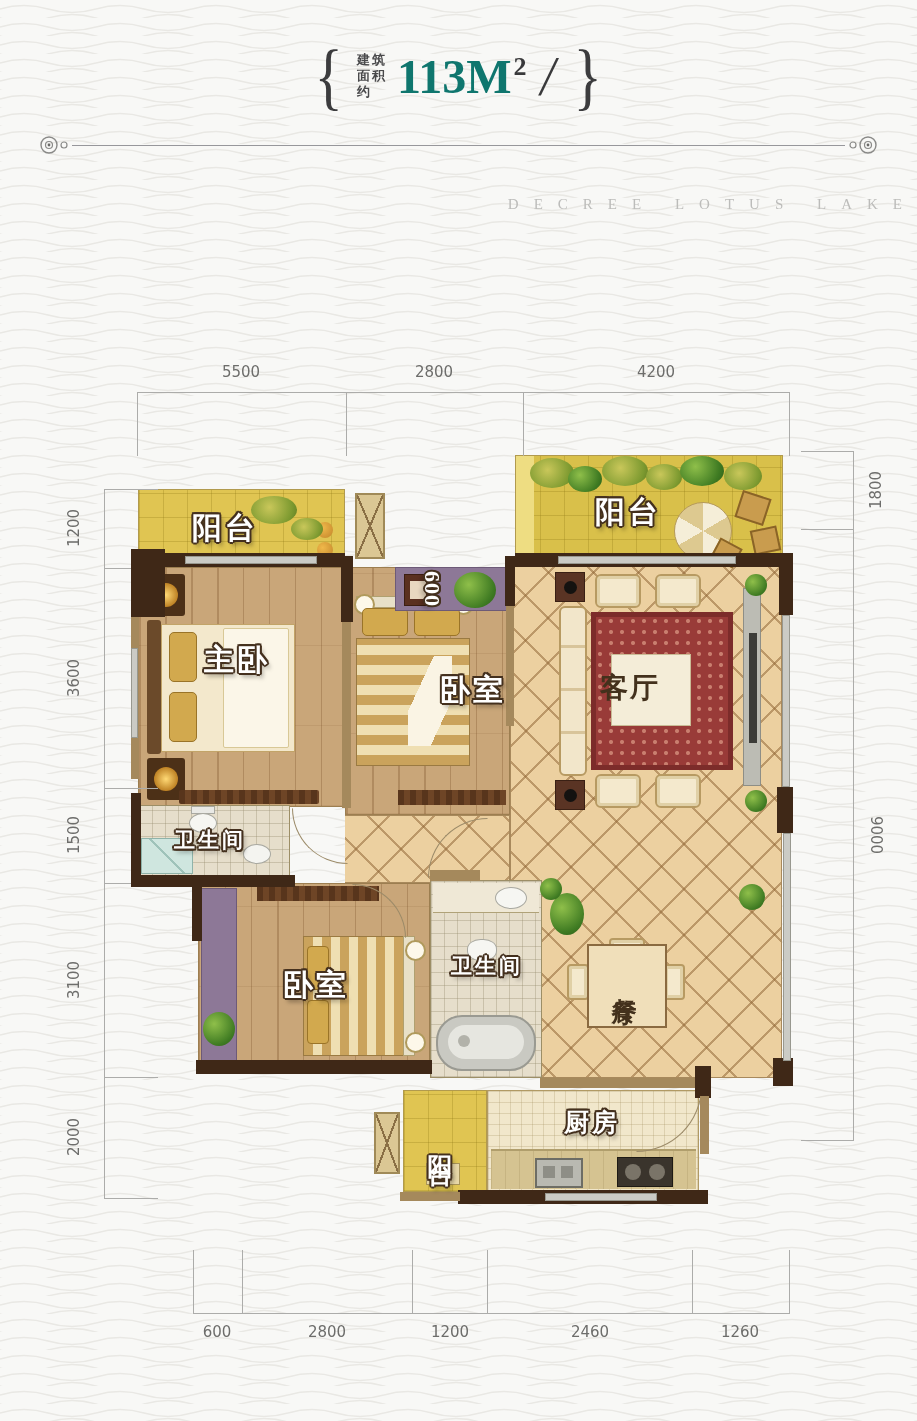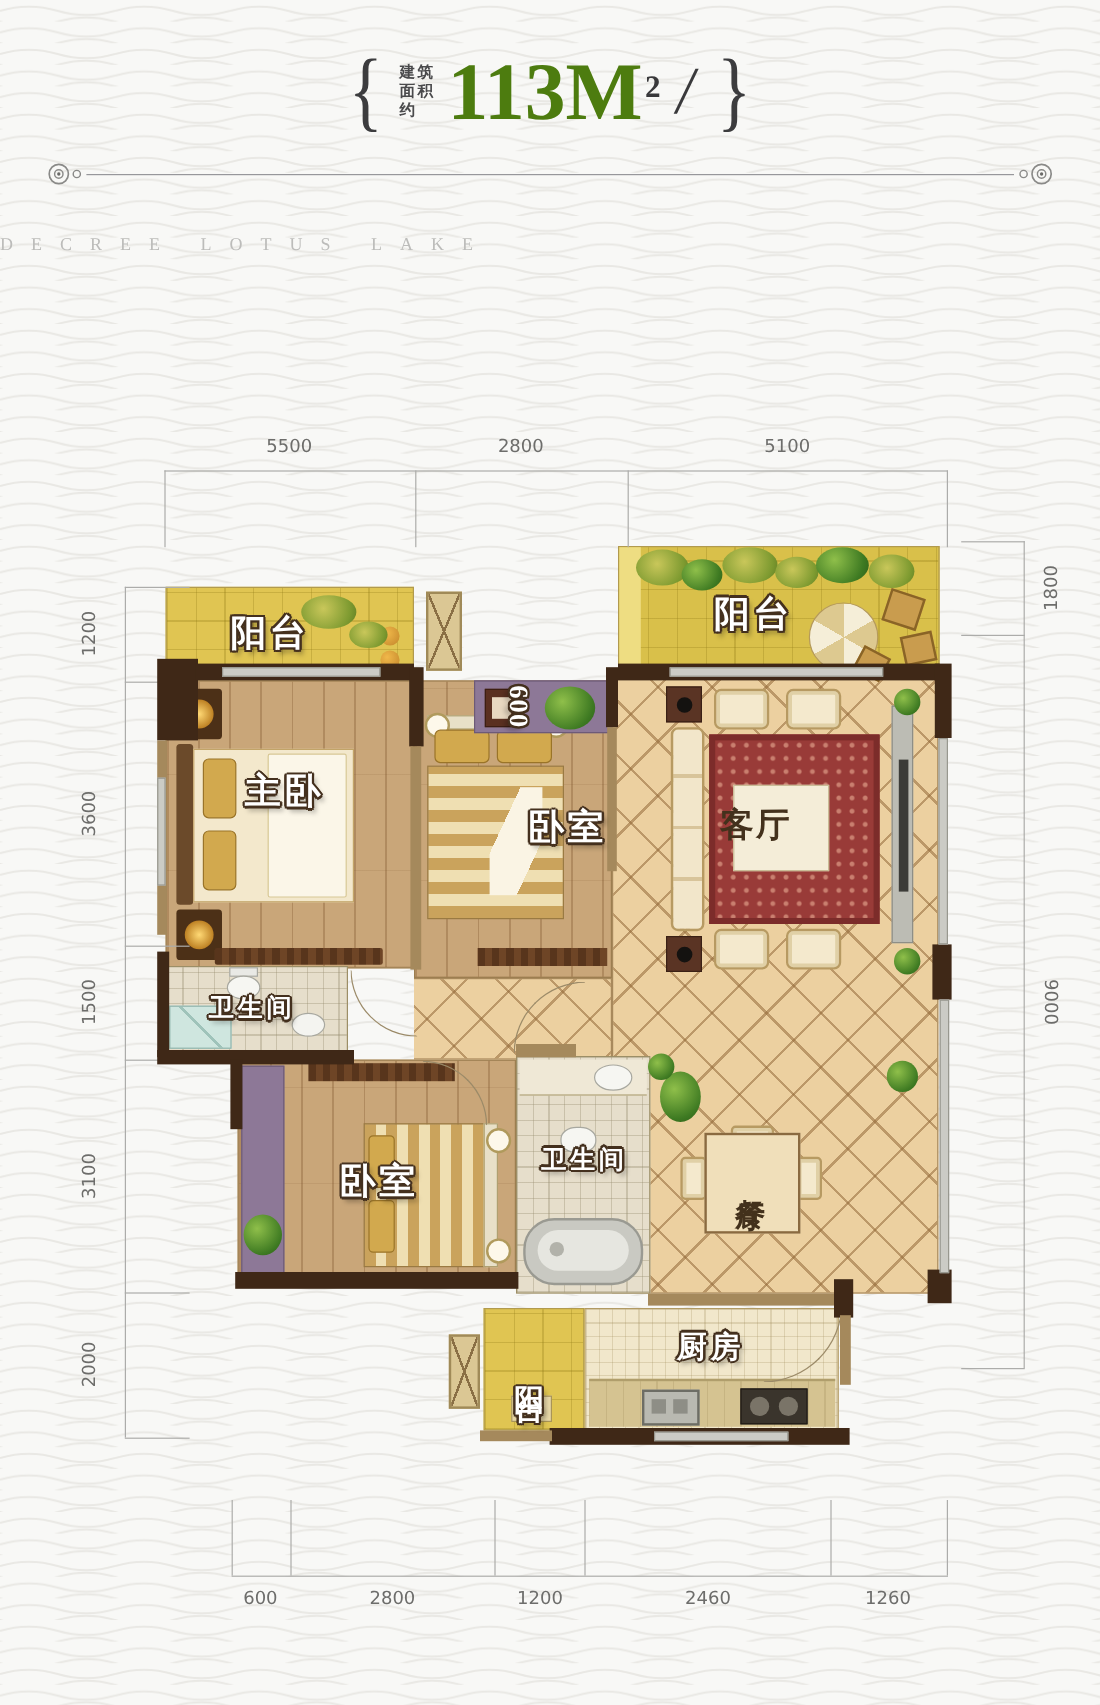--- a/index.html
+++ b/index.html
@@ -5,29 +5,29 @@
   html,body{margin:0;padding:0}
   body{width:917px;height:1421px;position:relative;overflow:hidden;background:#f8f8f6;
        font-family:"Liberation Sans",sans-serif}
   
   .header{position:absolute;left:0;top:28px;width:917px;height:96px;display:flex;
           align-items:center;justify-content:center;gap:10px;z-index:5}
   .orn{font-family:"Liberation Serif",serif;font-size:74px;color:#3c3c3e;line-height:1;
        transform:scaleX(.8);font-weight:400}
   .area-mini{display:flex;flex-direction:column;justify-content:center;color:#4a4a4c;
              font-size:13px;line-height:1.25;letter-spacing:2px;font-weight:700}
-  .area-val{font-family:"Liberation Serif",serif;font-size:68px;font-weight:700;color:#4d7c0f;line-height:1}
+  .area-val{font-family:"Liberation Serif",serif;font-size:48px;font-weight:700;color:#0f766e;line-height:1}
   .area-sup{font-family:"Liberation Serif",serif;font-size:26px;font-weight:700;color:#39393b;
             vertical-align:18px;margin-left:2px}
   .slash{font-family:"Liberation Serif",serif;font-size:56px;color:#39393b;margin:0 4px;transform:skewX(-8deg)}
   .h-title{font-family:"Liberation Serif",serif;font-size:46px;font-weight:700;color:#39393b;letter-spacing:5px}
   
   .divider{position:absolute;left:38px;top:134px;width:841px;height:22px;display:flex;align-items:center;z-index:5}
   .divline{flex:1;height:1px;background:#97979b}
-  .subtitle{position:absolute;left:0;top:196px;width:917px;text-align:left;
+  .subtitle{position:absolute;left:0;top:196px;width:917px;text-align:right;
             font-family:"Liberation Serif",serif;font-size:15px;color:#bcbcba;letter-spacing:15px;z-index:5}
   
   .dline{position:absolute;background:#acacaa;z-index:2}
   .dlabel{position:absolute;font-family:"DejaVu Sans",sans-serif;font-size:15px;color:#6d6d6b;
           transform:translate(-50%,-50%);white-space:nowrap;z-index:3}
   .dlabel.rccw{transform:translate(-50%,-50%) rotate(-90deg)}
   .dlabel.rcw{transform:translate(-50%,-50%) rotate(90deg)}
   
   .room{position:absolute;box-sizing:border-box;z-index:1}
   .balcony{background-color:#e0c552;
@@ -122,21 +122,21 @@
 </div>
 <div class="subtitle">DECREE LOTUS LAKE</div>
 
 <div class="dline" style="left:137px;top:392px;width:653px;height:1px"></div>
 <div class="dline" style="left:137px;top:392px;width:1px;height:64px"></div>
 <div class="dline" style="left:346px;top:392px;width:1px;height:64px"></div>
 <div class="dline" style="left:523px;top:392px;width:1px;height:64px"></div>
 <div class="dline" style="left:789px;top:392px;width:1px;height:64px"></div>
 <div class="dlabel" style="left:241px;top:372px">5500</div>
 <div class="dlabel" style="left:434px;top:372px">2800</div>
-<div class="dlabel" style="left:656px;top:372px">5100</div>
+<div class="dlabel" style="left:656px;top:372px">4200</div>
 
 <div class="dline" style="left:193px;top:1313px;width:597px;height:1px"></div>
 <div class="dline" style="left:193px;top:1250px;width:1px;height:63px"></div>
 <div class="dline" style="left:242px;top:1250px;width:1px;height:63px"></div>
 <div class="dline" style="left:412px;top:1250px;width:1px;height:63px"></div>
 <div class="dline" style="left:487px;top:1250px;width:1px;height:63px"></div>
 <div class="dline" style="left:692px;top:1250px;width:1px;height:63px"></div>
 <div class="dline" style="left:789px;top:1250px;width:1px;height:63px"></div>
 <div class="dlabel" style="left:217px;top:1332px">600</div>
 <div class="dlabel" style="left:327px;top:1332px">2800</div>

